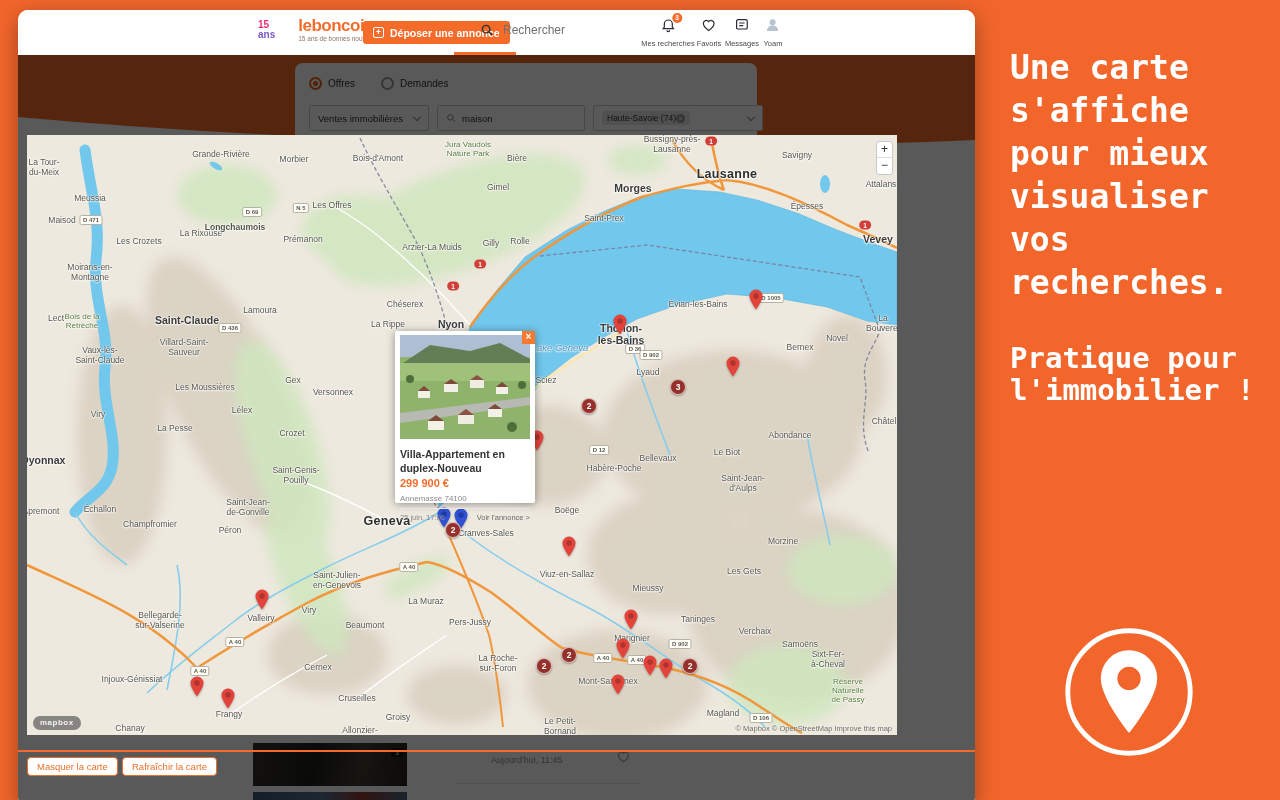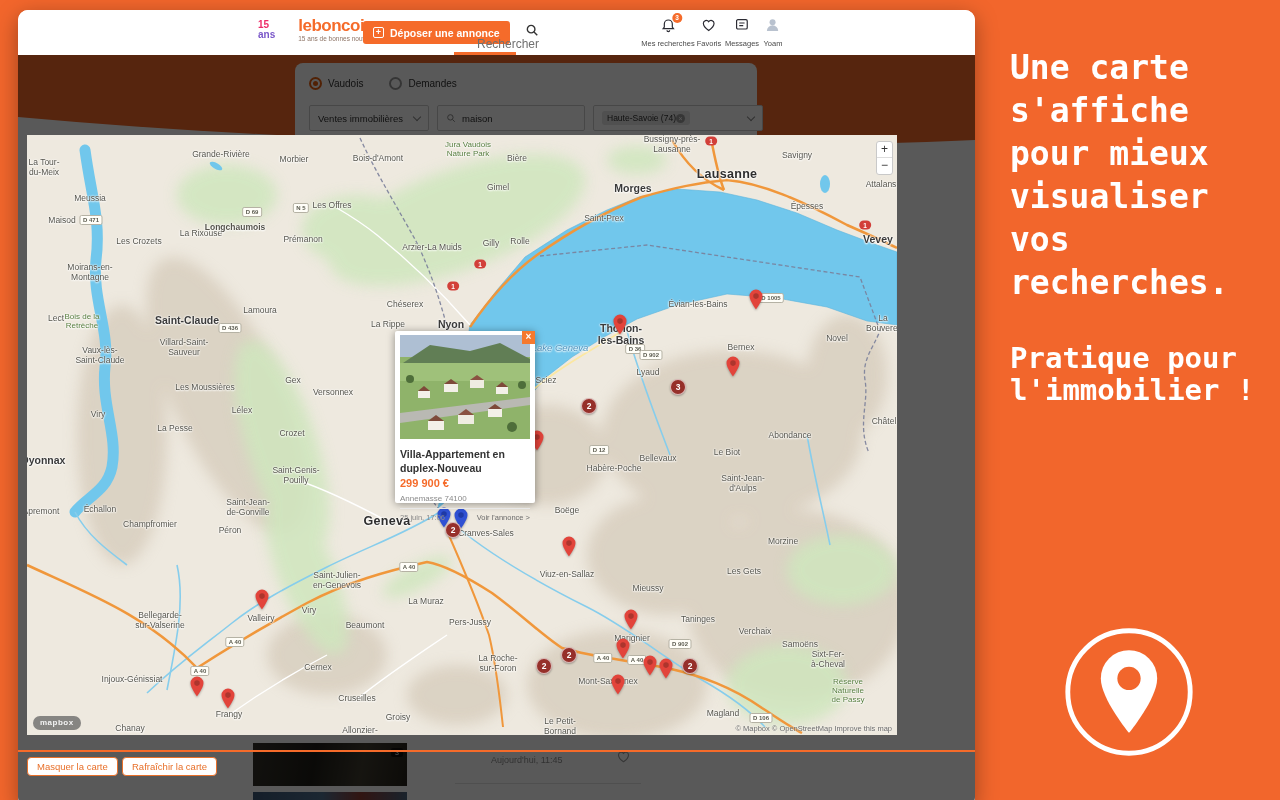--- a/index.html
+++ b/index.html
@@ -18,21 +18,21 @@
   .logo-badge .b15 { color:#ee2d68; }
   .logo-badge .bans { color:#7a57c9; }
   .brand-col { display:flex; flex-direction:column; }
   .brand { font-size:17px; font-weight:bold; color:#f56b2a; letter-spacing:-.5px; line-height:19px; }
   .tagline { font-size:6.5px; color:#8d7466; }
   .deposit-btn { position:absolute; left:345px; top:11px; height:23px; background:#f56b2a; border:none;
                  border-radius:3px; color:#fff; font-weight:bold; font-size:10.5px; padding:0 10px;
                  display:flex; align-items:center; gap:6px; cursor:pointer; font-family:inherit; }
   .plus-ico { width:11px; height:11px; border:1.5px solid #fff; border-radius:2px; display:inline-flex;
               align-items:center; justify-content:center; font-size:9px; font-weight:bold; line-height:1; }
-  .search-block { position:absolute; left:450px; top:13px; display:flex; align-items:flex-end;flex-direction:column; }
+  .search-block { position:absolute; left:462px; top:13px; display:flex; align-items:flex-end; }
   .search-block svg { flex:0 0 auto; }
   .search-ph { margin-left:9px; font-size:12px; color:#707070; }
   .search-underline { position:absolute; left:436px; top:42px; width:62px; height:3px; background:#f56b2a; }
   .nav-item { position:absolute; top:7px; transform:translateX(-50%); text-align:center; }
   .nav-item .ni-label { display:block; font-size:7.5px; color:#4a4a4a; margin-top:2px; white-space:nowrap; }
   .ni-icon { position:relative; display:inline-block; }
   .ni-badge { position:absolute; top:-4px; right:-6px; width:10px; height:10px; border-radius:50%;
               background:#f56b2a; color:#fff; font-size:6.5px; font-weight:bold; line-height:10px; text-align:center; }
 
   
@@ -206,21 +206,21 @@
   <div class="page">
 
     <svg class="header-wave" viewBox="0 0 957 95" preserveAspectRatio="none">
       <path d="M0,0 H957 V85 C720,96 330,92 0,62 Z" fill="#f56b2a"></path>
     </svg>
 
     <div class="filter-card">
       <div class="radios">
         <span class="radio">
           <span class="rdot sel"></span>
-          <span>Vaudois</span>
+          <span>Offres</span>
         </span>
         <span class="radio">
           <span class="rdot unsel"></span>
           <span>Demandes</span>
         </span>
       </div>
       <div class="frow2">
         <div class="fbox sel1">
           <span>Ventes immobilières</span>
             <span class="chev"></span>
@@ -386,21 +386,21 @@
           <div class="lbl town" style="left: 464px; top: 109px;">Gilly</div>
           <div class="lbl town" style="left: 493px; top: 107px;">Rolle</div>
           <div class="lbl town" style="left: 378px; top: 170px;">Chéserex</div>
           <div class="lbl town" style="left: 361px; top: 190px;">La Rippe</div>
           <div class="lbl town" style="left: 645px; top: 10px;">Bussigny-près-
 Lausanne</div>
           <div class="lbl town" style="left: 770px; top: 21px;">Savigny</div>
           <div class="lbl town" style="left: 577px; top: 84px;">Saint-Prex</div>
           <div class="lbl town" style="left: 780px; top: 72px;">Épesses</div>
           <div class="lbl town" style="left: 854px; top: 50px;">Attalans</div>
-          <div class="lbl town" style="left: 694px; top: 213px; padding-left: 40px;">Bernex</div>
+          <div class="lbl town" style="left: 753px; top: 213px; padding-left: 40px;">Bernex</div>
           <div class="lbl town" style="left: 856px; top: 189px;">La Bouveret</div>
           <div class="lbl town" style="left: 810px; top: 204px;">Novel</div>
           <div class="lbl town" style="left: 519px; top: 246px;">Sciez</div>
           <div class="lbl town" style="left: 621px; top: 238px;">Lyaud</div>
           <div class="lbl town" style="left: 631px; top: 324px;">Bellevaux</div>
           <div class="lbl town" style="left: 587px; top: 334px;">Habère-Poche</div>
           <div class="lbl town" style="left: 700px; top: 318px;">Le Biot</div>
           <div class="lbl town" style="left: 716px; top: 349px;">Saint-Jean-
 d'Aulps</div>
           <div class="lbl town" style="left: 540px; top: 376px;">Boëge</div>

